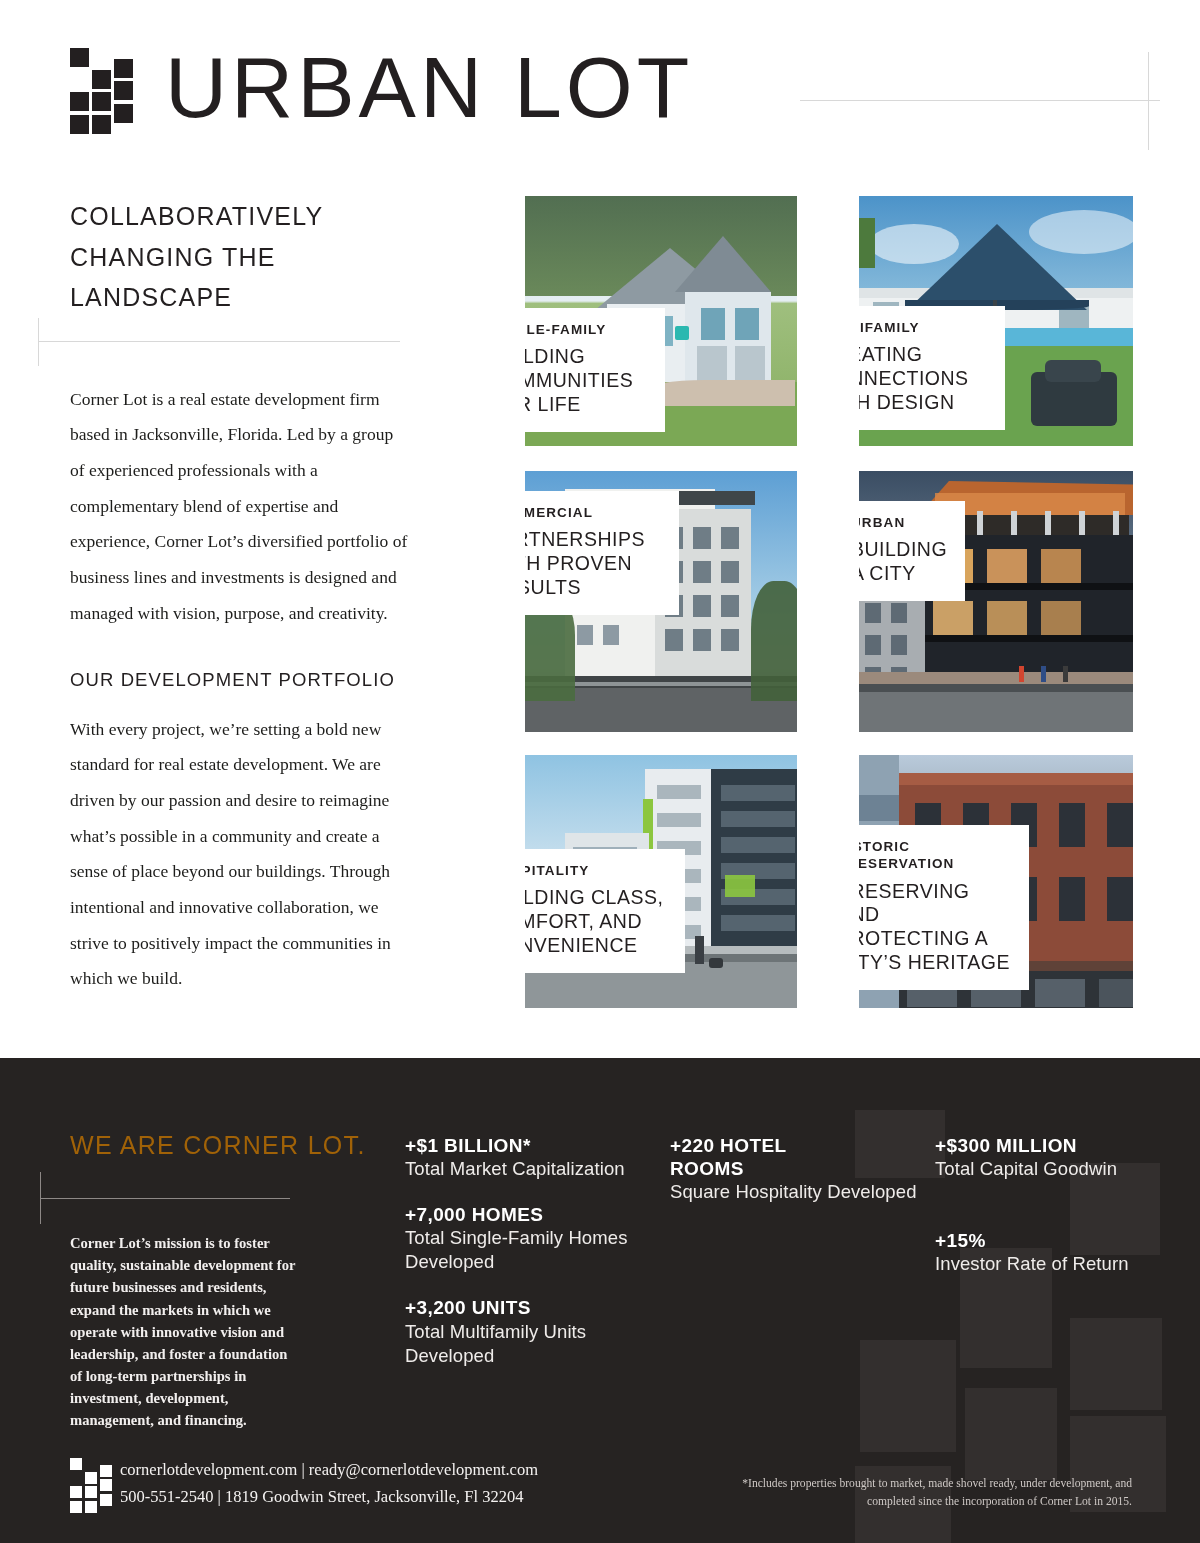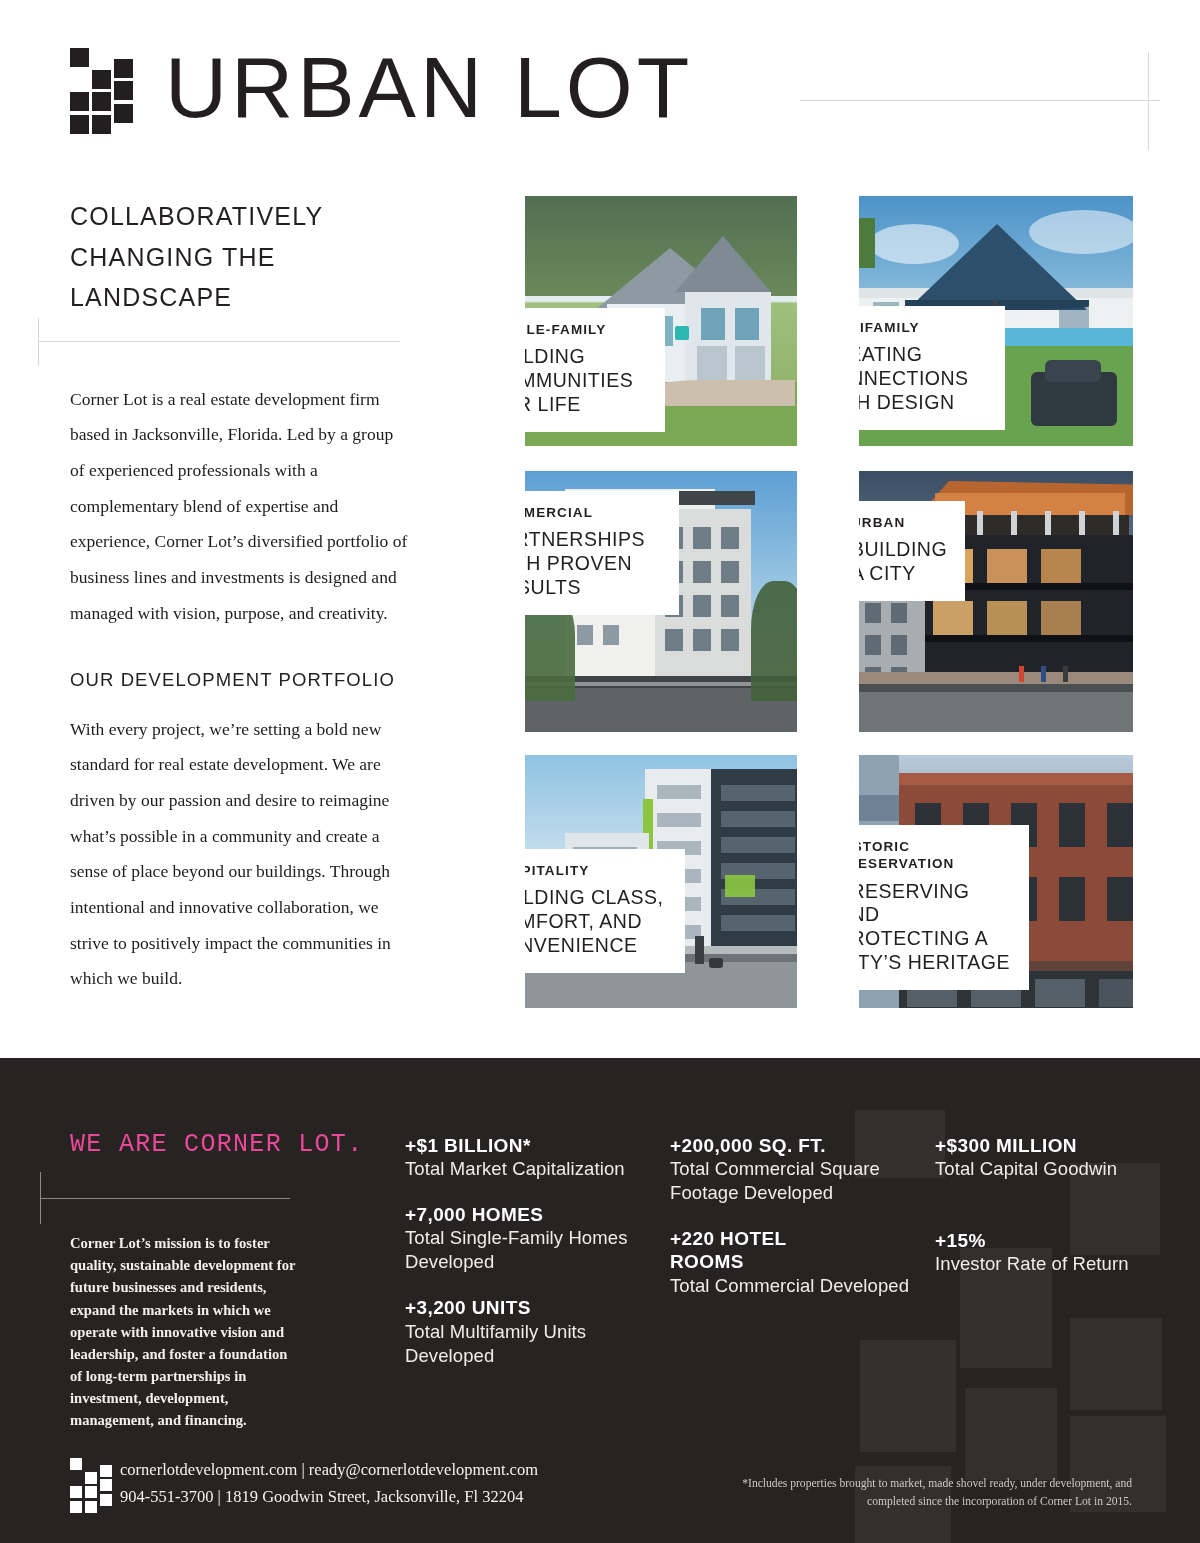--- a/index.html
+++ b/index.html
@@ -64,21 +64,21 @@
 
   
   .dark {
     position: absolute; left: 0; top: 1058px; width: 1200px; height: 485px;
     background: #262322; overflow: hidden;
   }
   .deco { position: absolute; background: #332f2e; }
   .we-are {
     position: absolute; left: 70px; top: 1125px;
     font-size: 25px; letter-spacing: 1.3px; line-height: 1.62;
-    color: #ec4899; text-transform: uppercase; font-weight: 400; font-family: Liberation Mono, monospace;
+    color: #a16207; text-transform: uppercase; font-weight: 400;
   }
   .rule-dark-cross { position: absolute; left: 40px; top: 1172px; width: 1px; height: 52px; background: #8d8886; }
   .rule-dark-h { position: absolute; left: 40px; top: 1198px; width: 250px; height: 1px; background: #8d8886; }
   .mission {
     position: absolute; left: 70px; top: 1232px; width: 232px;
     font-family: "Liberation Serif", serif; font-weight: 700;
     font-size: 14.6px; line-height: 1.52; color: #f2efee;
   }
 
   .stat-col { position: absolute; top: 1134px; }
@@ -319,26 +319,22 @@
       <div class="stat-label">Total Single-Family Homes Developed</div>
     </div>
     <div class="stat">
       <div class="stat-num">+3,200 UNITS</div>
       <div class="stat-label">Total Multifamily Units Developed</div>
     </div>
   </div>
 
   <div class="stat-col" style="left:670px; width:250px;">
     <div class="stat">
-      <div class="stat-num">+200,000 SQ. FT.</div>
-      <div class="stat-label">Total Commercial Square Footage Developed</div>
-    </div>
-    <div class="stat">
       <div class="stat-num" style="max-width:150px;">+220 HOTEL ROOMS</div>
-      <div class="stat-label">Total Commercial Developed</div>
+      <div class="stat-label">Square Hospitality Developed</div>
     </div>
   </div>
 
   <div class="stat-col" style="left:935px; width:215px;">
     <div class="stat">
       <div class="stat-num">+$300 MILLION</div>
       <div class="stat-label">Total Capital Goodwin</div>
     </div>
     <div class="stat" style="margin-top:48px;">
       <div class="stat-num">+15%</div>
@@ -353,18 +349,18 @@
     <i style="left:15px; top:14px; width:12px; height:12px;"></i>
     <i style="left:15px; top:28px; width:12px; height:12px;"></i>
     <i style="left:15px; top:43px; width:12px; height:12px;"></i>
     <i style="left:30px; top:7px;  width:12px; height:12px;"></i>
     <i style="left:30px; top:21px; width:12px; height:12px;"></i>
     <i style="left:30px; top:36px; width:12px; height:12px;"></i>
   </div>
 
   <div class="foot-contact">
     <div>cornerlotdevelopment.com | ready@cornerlotdevelopment.com</div>
-    <div>904-551-3700  |  1819 Goodwin Street, Jacksonville, Fl 32204</div>
+    <div>500-551-2540  |  1819 Goodwin Street, Jacksonville, Fl 32204</div>
   </div>
 
   <div class="disclaimer">*Includes properties brought to market, made shovel ready, under development, and completed since the incorporation of Corner Lot in 2015.</div>
 
 </div>
 
 </body></html>

